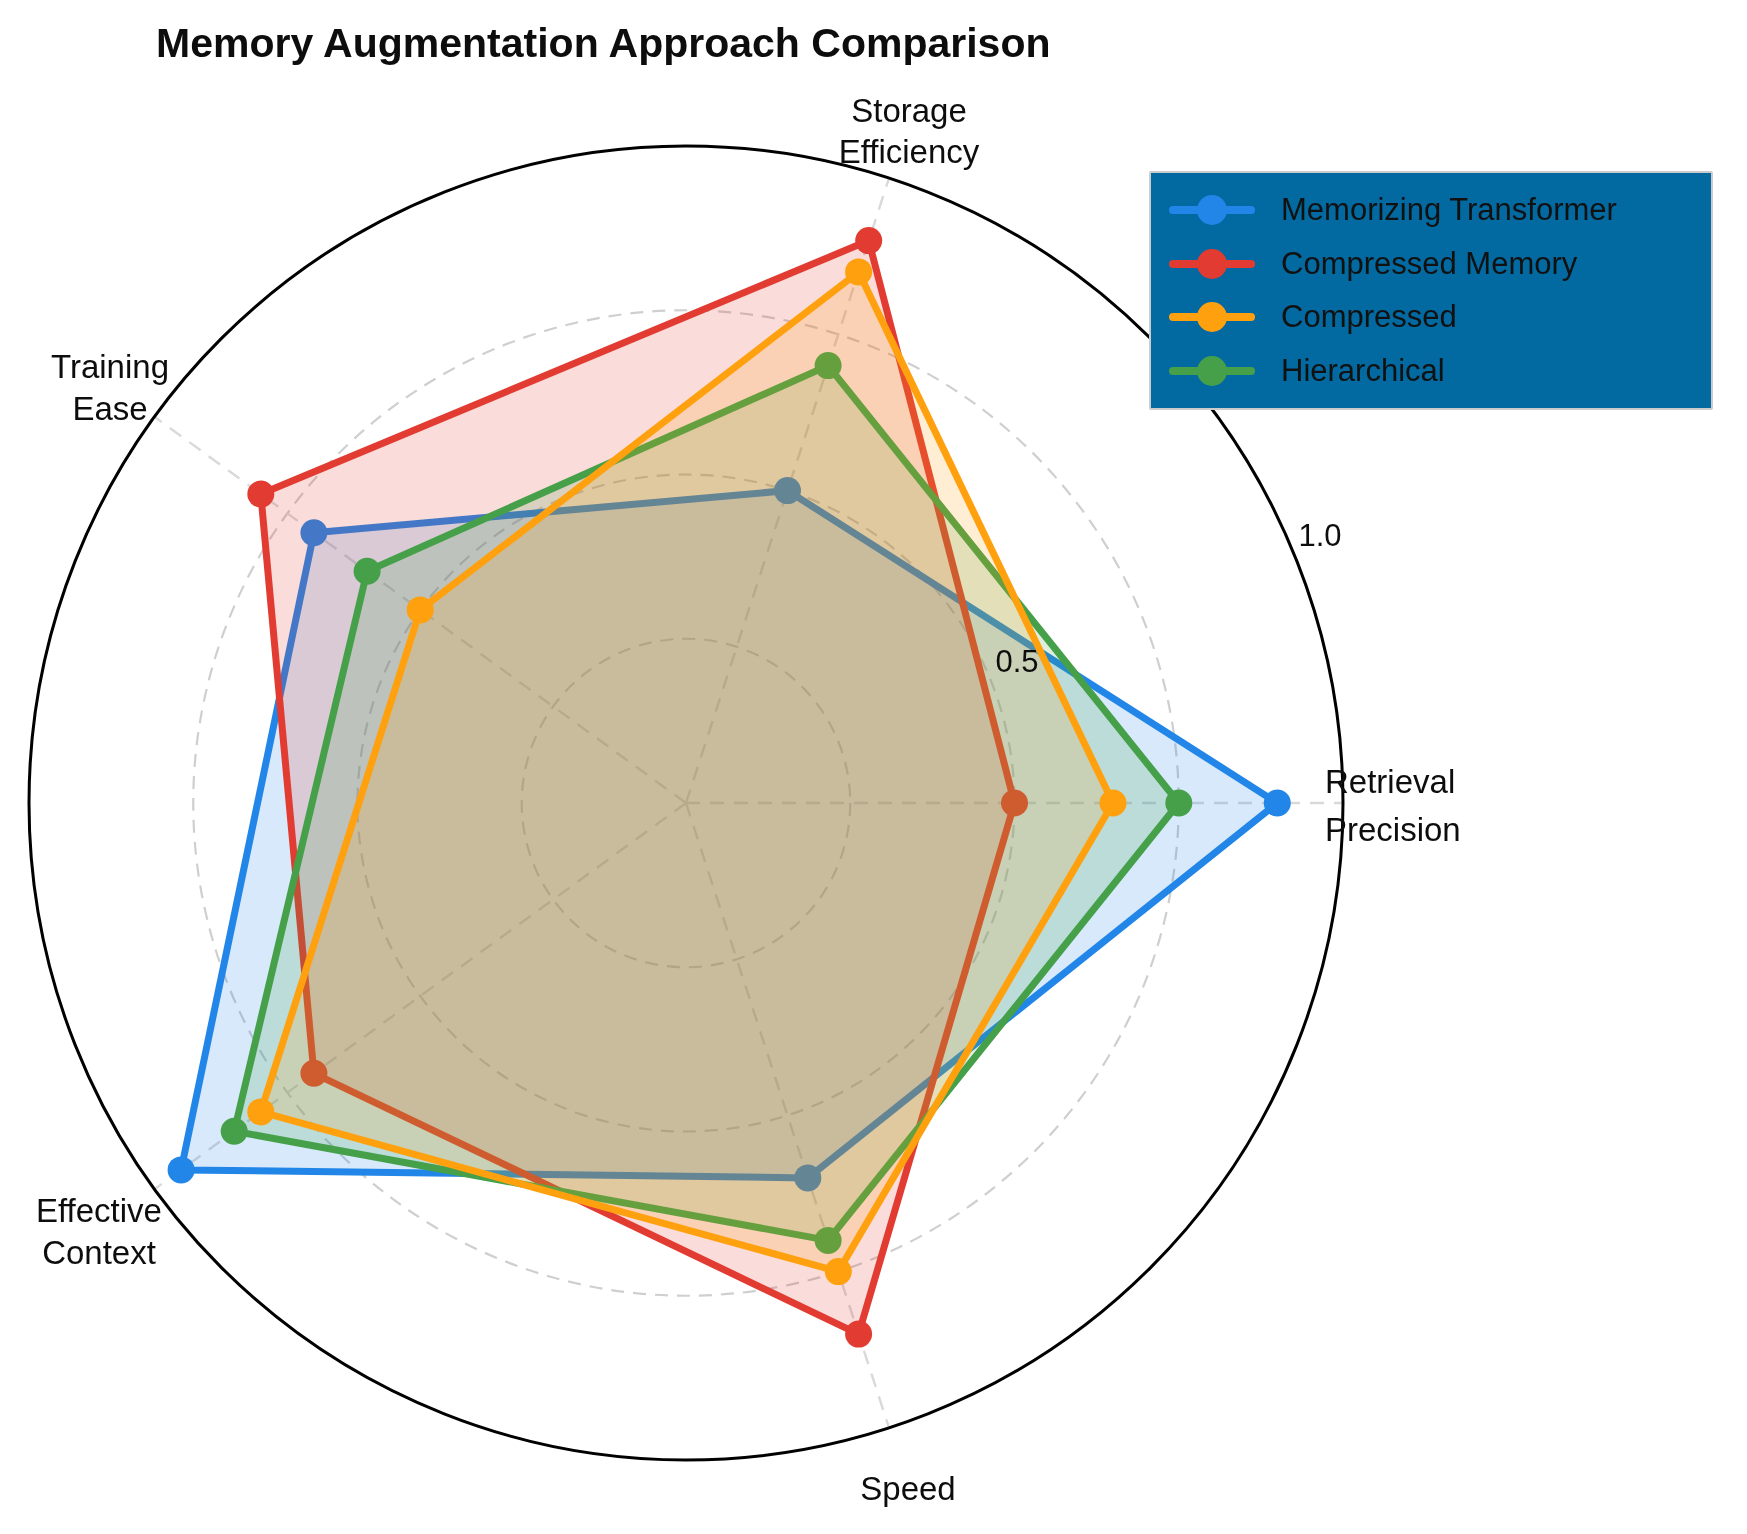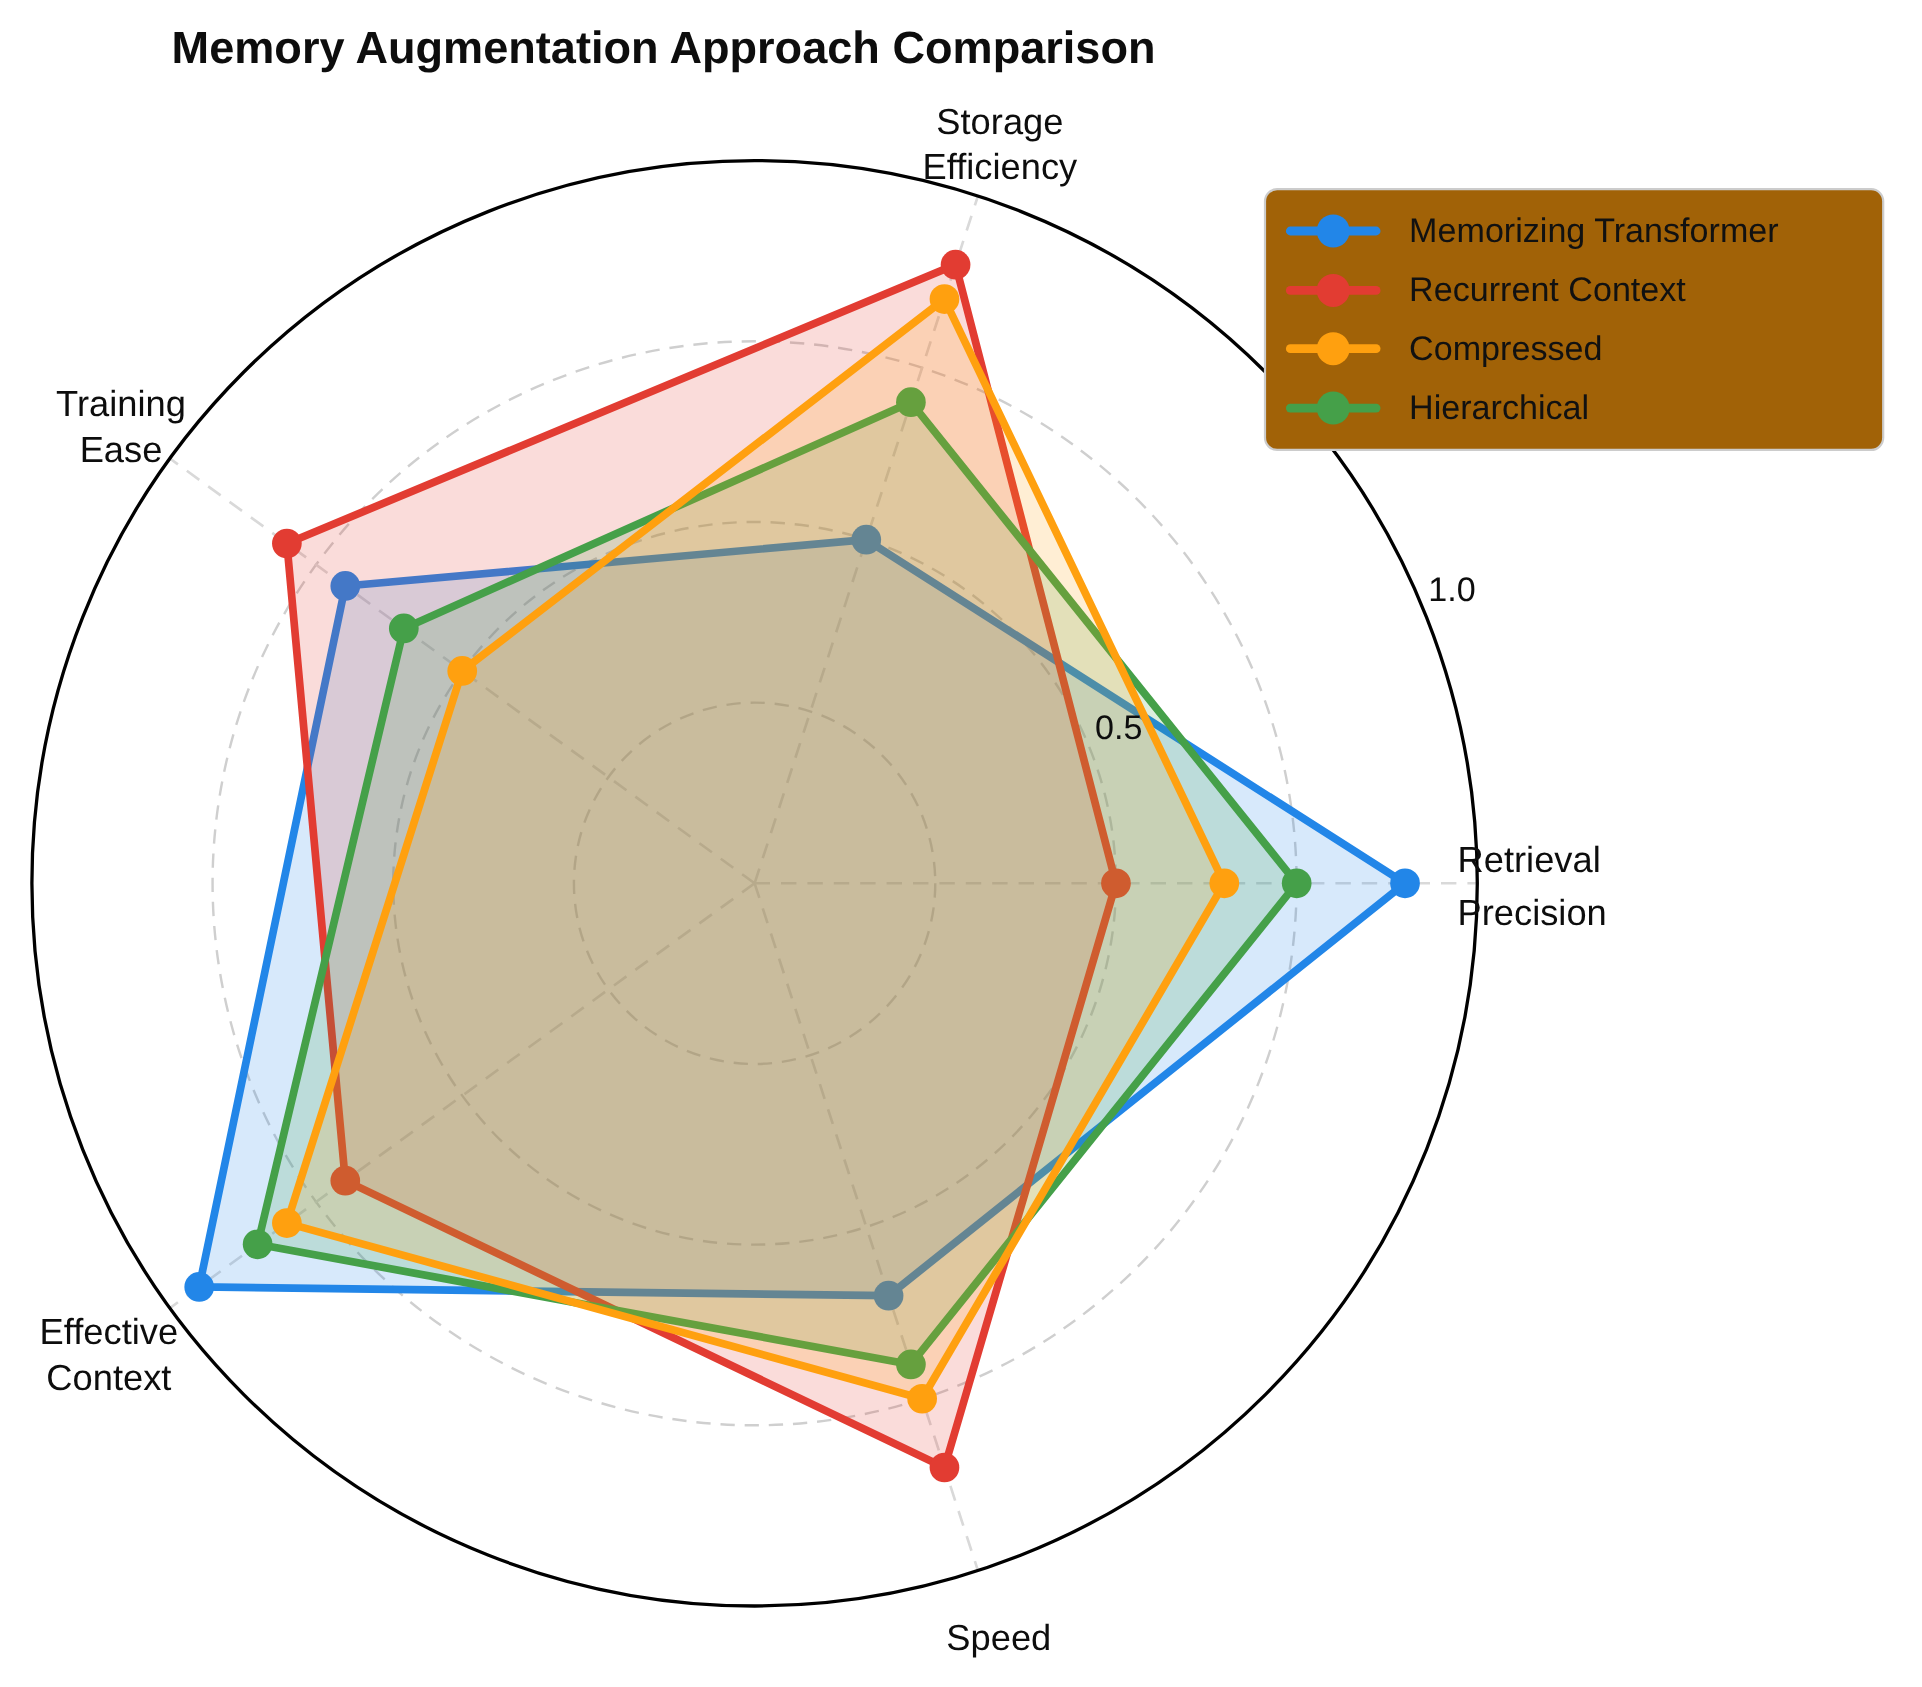--- a/index.html
+++ b/index.html
@@ -22,23 +22,23 @@
   }
   svg#radar-svg { position: absolute; left: 0; top: 0; }
   svg text { font-family: "Liberation Sans", sans-serif; fill: #0d0d0d; }
   .axis-label { font-size: 33px; }
   .tick-label { font-size: 31px; }
   #legend-box {
     position: absolute;
     left: 1149px; top: 171px;
     width: 564px; height: 239px;
     box-sizing: border-box;
-    background: #a16207;
+    background: #0369a1;
     border: 2px solid #cccccc;
-    border-radius: 12px;
+    border-radius: 2px;
     padding: 10px 18px;
     display: flex;
     flex-direction: column;
     justify-content: space-around;
   }
   .legend-row { display: flex; align-items: center; height: 56px; }
   .legend-marker {
     position: relative;
     width: 86px; height: 8px;
     border-radius: 4px;
@@ -117,21 +117,21 @@
       <div class="legend-row">
         <span class="legend-marker" style="background: rgb(34, 134, 232);">
           <span class="dot" style="background: rgb(34, 134, 232);"></span>
         </span>
         <span class="legend-label">Memorizing Transformer</span>
       </div>
       <div class="legend-row">
         <span class="legend-marker" style="background: rgb(226, 60, 50);">
           <span class="dot" style="background: rgb(226, 60, 50);"></span>
         </span>
-        <span class="legend-label">Recurrent Context</span>
+        <span class="legend-label">Compressed Memory</span>
       </div>
       <div class="legend-row">
         <span class="legend-marker" style="background: rgb(255, 160, 15);">
           <span class="dot" style="background: rgb(255, 160, 15);"></span>
         </span>
         <span class="legend-label">Compressed</span>
       </div>
       <div class="legend-row">
         <span class="legend-marker" style="background: rgb(69, 160, 73);">
           <span class="dot" style="background: rgb(69, 160, 73);"></span>

